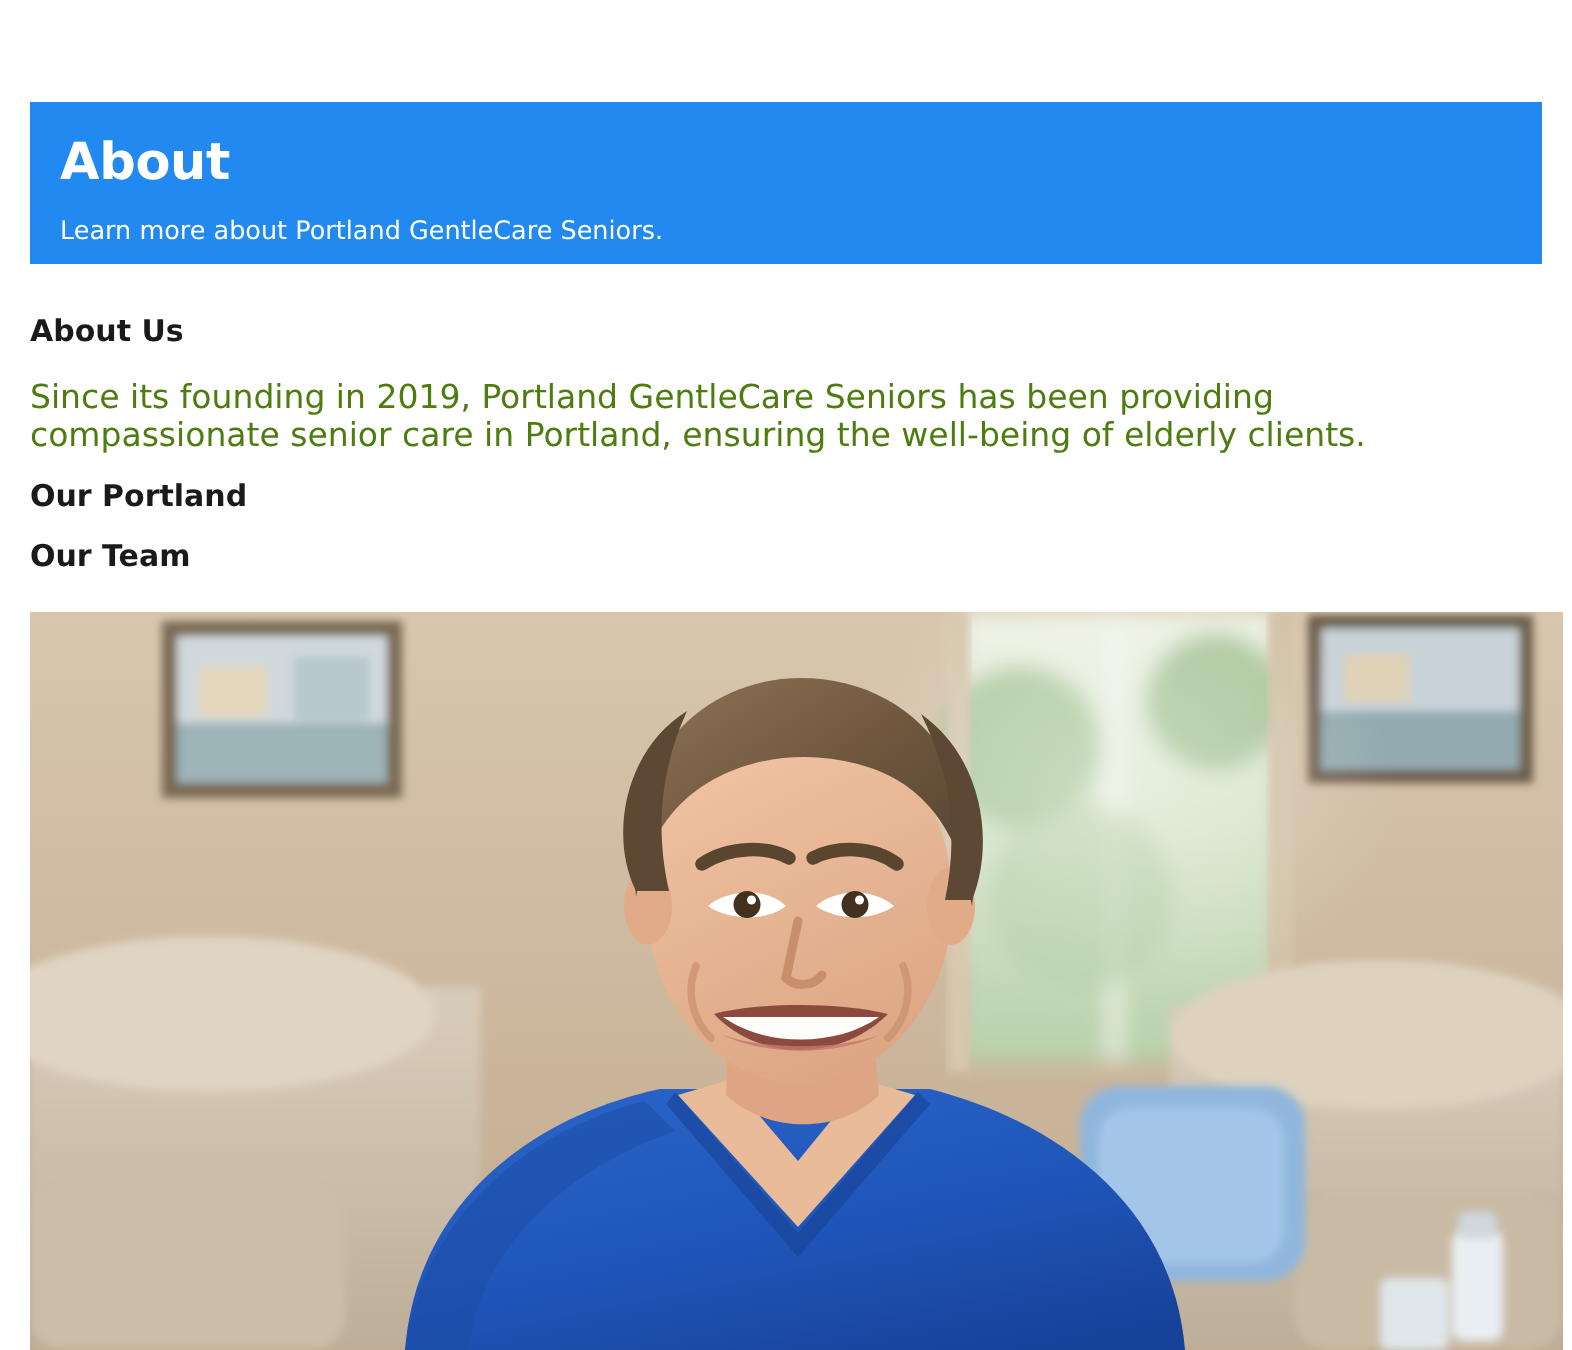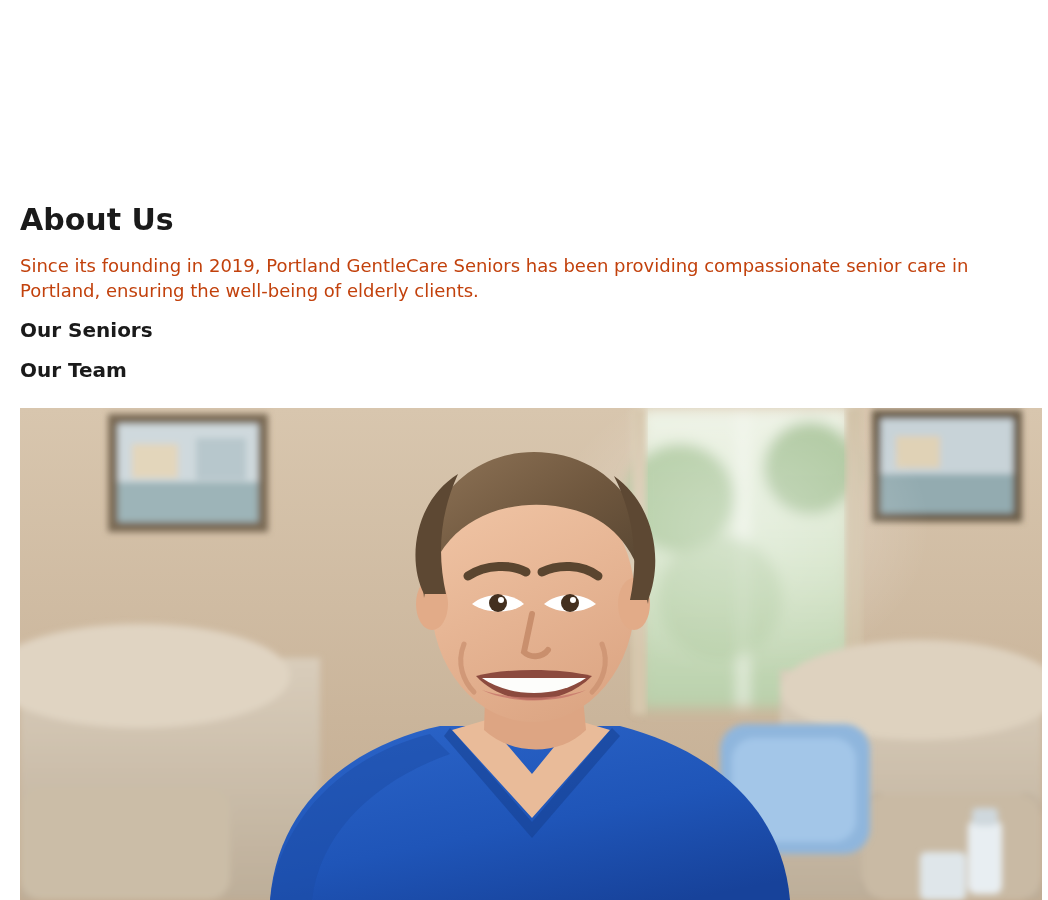--- a/index.html
+++ b/index.html
@@ -46,37 +46,37 @@
   }
 
   
   .content {
     position: absolute;
     left: 20px;
     top: 205px;
     width: 1008px;
   }
   h2.section-title {
-    font-size: 30px;
+    font-size: 20px;
     font-weight: bold;
     color: #1a1a1a;
     margin: 0 0 18px 0;
     line-height: 30px;
   }
   h3.sub-title {
     font-size: 20px;
     font-weight: bold;
     color: #1a1a1a;
     margin: 14px 0 12px 0;
     line-height: 26px;
   }
   p.body-text {
-    font-size: 18px;
+    font-size: 22px;
     line-height: 25px;
-    color: #c2410c;
+    color: #4d7c0f;
     margin: 0 0 10px 0;
     max-width: 990px;
   }
 
   
   .team-photo {
     position: absolute;
     left: 20px;
     top: 408px;
     width: 1022px;
@@ -84,26 +84,30 @@
     overflow: hidden;
     background: #c9b59a;
   }
   .photo-svg { display: block; width: 100%; height: 100%; }
 </style>
 </head>
 <body>
 
 <div class="page">
 
+  <div class="hero">
+    <div class="hero-title">About</div>
+    <div class="hero-sub">Learn more about Portland GentleCare Seniors.</div>
+  </div>
 
   <div class="content">
     <h2 class="section-title">About Us</h2>
     <p class="body-text">Since its founding in 2019, Portland GentleCare Seniors has been providing compassionate senior care in Portland, ensuring the well-being of elderly clients.</p>
 
-    <h3 class="sub-title">Our Seniors</h3>
+    <h3 class="sub-title">Our Portland</h3>
 
     <h3 class="sub-title">Our Team</h3>
   </div>
 
   <div class="team-photo">
     <svg class="photo-svg" viewBox="0 0 1022 492" preserveAspectRatio="xMidYMid slice">
       <defs>
         <linearGradient id="wallG" x1="0" y1="0" x2="0" y2="1">
           <stop offset="0%" stop-color="#d8c6ae"></stop>
           <stop offset="100%" stop-color="#c2ab90"></stop>

